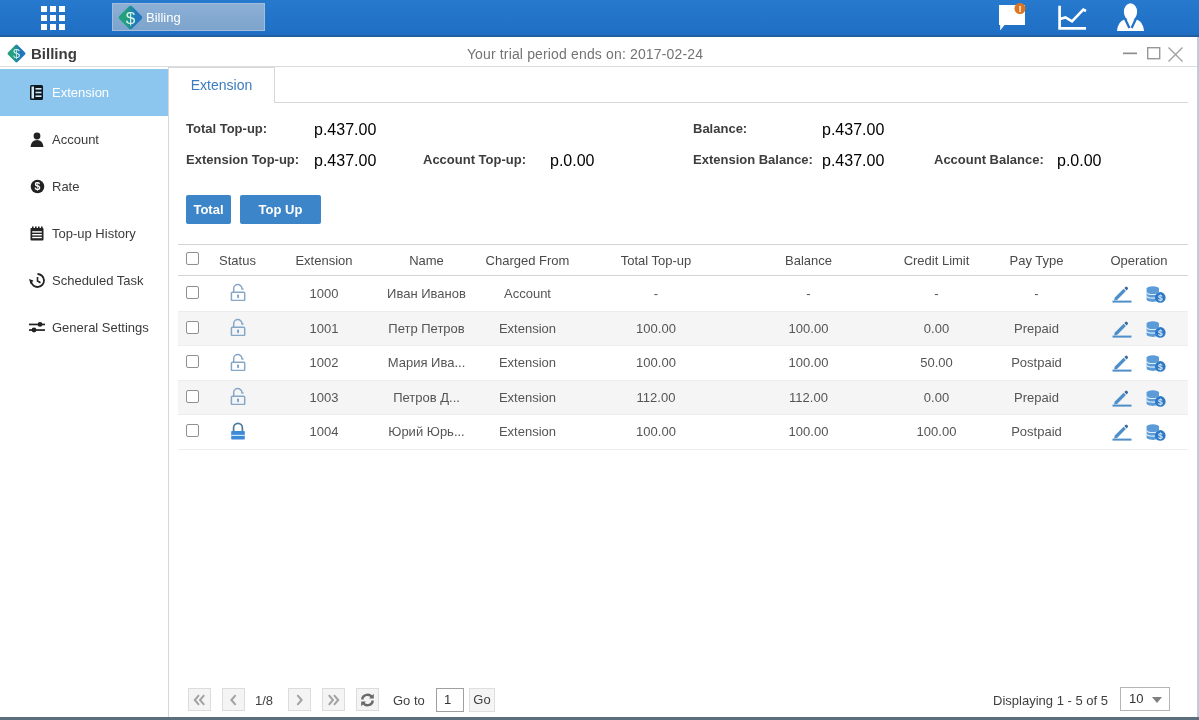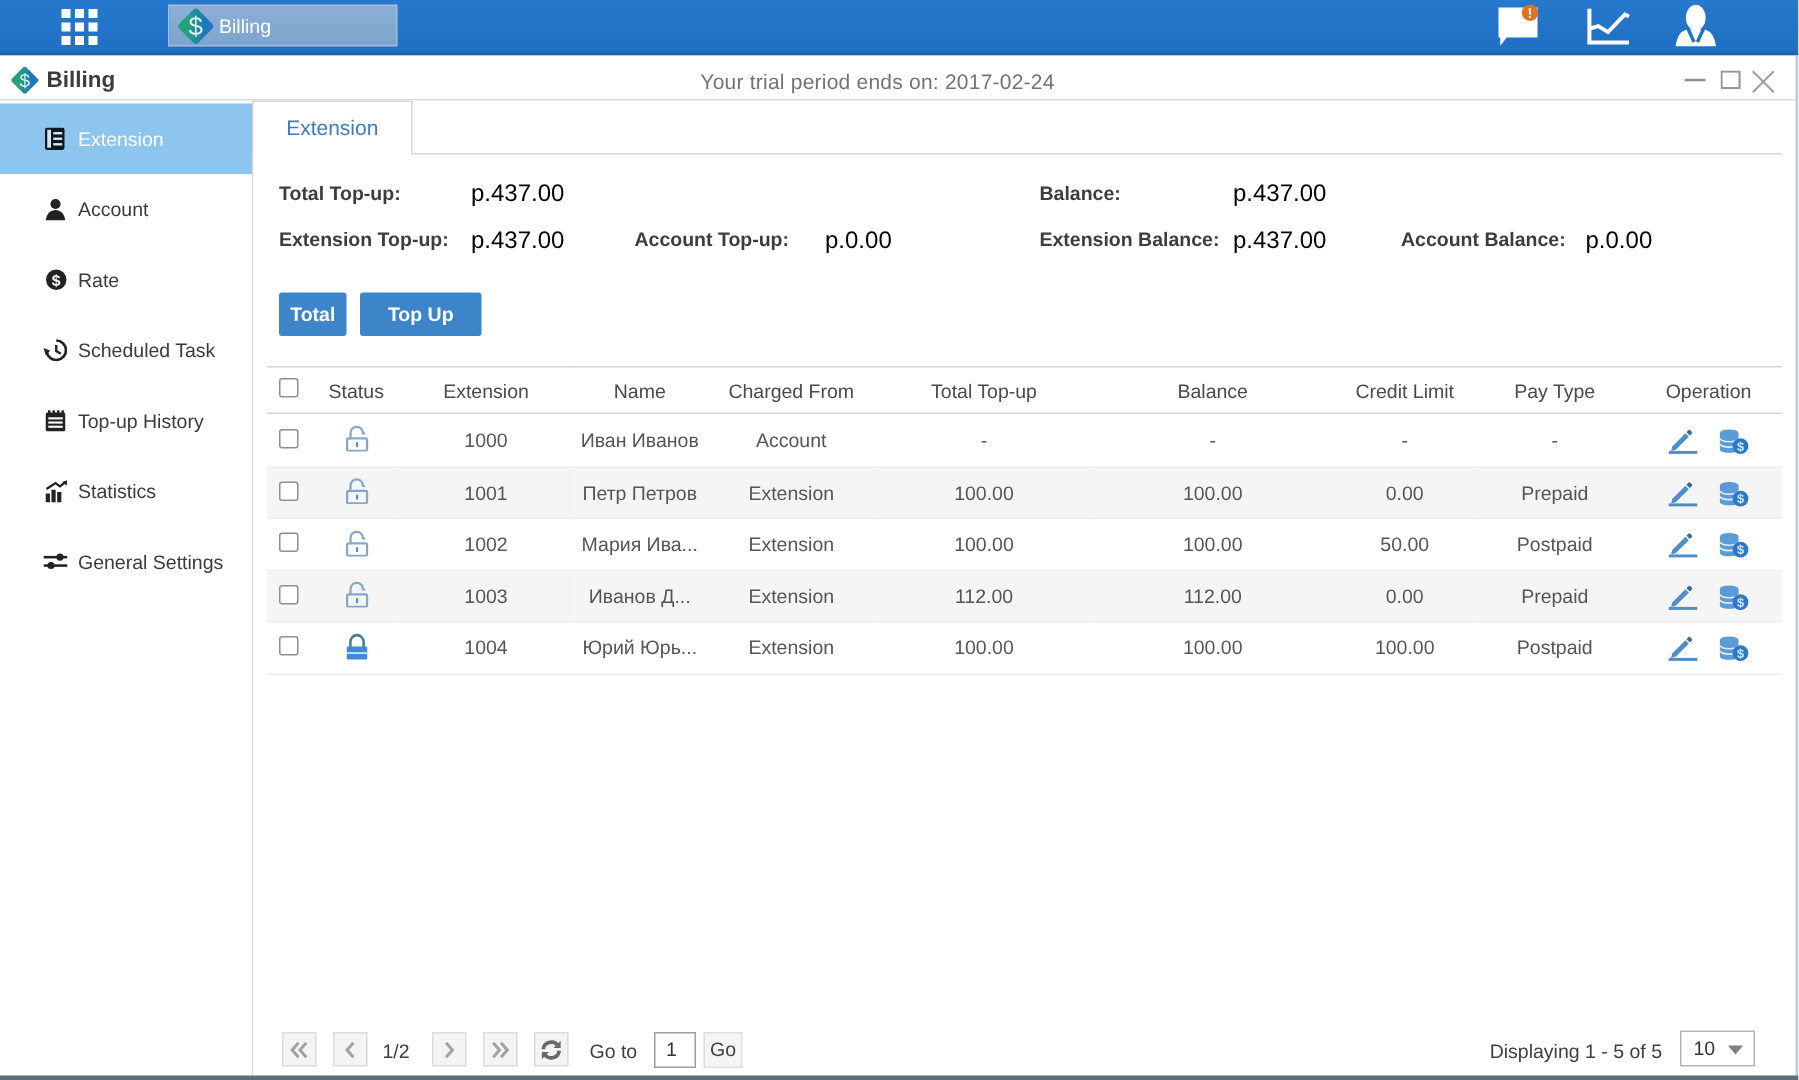--- a/index.html
+++ b/index.html
@@ -190,54 +190,42 @@
           <span class="sic">
         <svg width="15" height="15" viewBox="0 0 15 15">
               <circle cx="7.5" cy="7.5" r="6.8" fill="#222"></circle>
               <text x="7.5" y="11.4" font-size="10.5" font-weight="bold" fill="#fff" text-anchor="middle" font-family="Liberation Sans">$</text>
             </svg>
       </span>
           <span>Rate</span>
         </div>
       <div class="sitem">
           <span class="sic">
-        <svg width="16" height="15" viewBox="0 0 16 15">
-              <path d="M8.5 1 a6.5 6.5 0 1 1 -6.4 7.7" stroke="#222" stroke-width="1.8" fill="none"></path>
-              <path d="M0 6 l4.4 1.6 L1.6 11 z" fill="#222"></path>
-              <path d="M8.5 4 v4 l3 1.8" stroke="#222" stroke-width="1.6" fill="none"></path>
-            </svg>
-      </span>
-          <span>Scheduled Task</span>
-        </div>
-      <div class="sitem">
-          <span class="sic">
         <svg width="14" height="15" viewBox="0 0 14 15">
               <rect x="0.5" y="2" width="13" height="12.5" rx="1" fill="#222"></rect>
               <rect x="2" y="0.5" width="1.6" height="3" fill="#222"></rect>
               <rect x="5" y="0.5" width="1.6" height="3" fill="#222"></rect>
               <rect x="8" y="0.5" width="1.6" height="3" fill="#222"></rect>
               <rect x="11" y="0.5" width="1.6" height="3" fill="#222"></rect>
               <rect x="2.2" y="5.2" width="9.6" height="1.4" fill="#fff"></rect>
               <rect x="2.2" y="8" width="9.6" height="1.4" fill="#fff"></rect>
               <rect x="2.2" y="10.8" width="9.6" height="1.4" fill="#fff"></rect>
             </svg>
       </span>
           <span>Top-up History</span>
         </div>
       <div class="sitem">
           <span class="sic">
-        <svg width="15" height="15" viewBox="0 0 15 15">
-              <rect x="0.5" y="9" width="2.8" height="6" fill="#222"></rect>
-              <rect x="4.3" y="6.5" width="2.8" height="8.5" fill="#222"></rect>
-              <rect x="8.1" y="8" width="2.8" height="7" fill="#222"></rect>
-              <path d="M1 6 l6 -4 l3 2.2 l3.5 -2.7" stroke="#222" stroke-width="1.5" fill="none"></path>
-              <path d="M14.8 0.2 l-0.3 3.4 l-3 -2.2 z" fill="#222"></path>
-            </svg>
-      </span>
-          <span>Statistics</span>
+        <svg width="16" height="15" viewBox="0 0 16 15">
+              <path d="M8.5 1 a6.5 6.5 0 1 1 -6.4 7.7" stroke="#222" stroke-width="1.8" fill="none"></path>
+              <path d="M0 6 l4.4 1.6 L1.6 11 z" fill="#222"></path>
+              <path d="M8.5 4 v4 l3 1.8" stroke="#222" stroke-width="1.6" fill="none"></path>
+            </svg>
+      </span>
+          <span>Scheduled Task</span>
         </div>
       <div class="sitem">
           <span class="sic">
         <svg width="16" height="13" viewBox="0 0 16 13">
               <rect x="0" y="2.6" width="16" height="1.7" fill="#222"></rect>
               <rect x="0" y="8.2" width="16" height="1.7" fill="#222"></rect>
               <circle cx="11" cy="3.4" r="2.4" fill="#222"></circle>
               <circle cx="5" cy="9" r="2.4" fill="#222"></circle>
             </svg>
       </span>
@@ -389,21 +377,21 @@
             </td>
           </tr>
           <tr>
             <td><span class="cb"></span></td>
             <td><svg width="16" height="19" viewBox="0 0 16 19">
                   <path d="M3.7 10.3 V6.6 a4.1 4.1 0 0 1 8.2 0 v0.3 l1 0.2" stroke="#85a8c8" stroke-width="1.5" fill="none" stroke-linecap="round"></path>
                   <rect x="1.4" y="10.3" width="13.3" height="8.2" rx="1" stroke="#85a8c8" stroke-width="1.5" fill="none"></rect>
                   <rect x="7.3" y="12.6" width="1.5" height="3.6" rx="0.7" fill="#5d8cc9"></rect>
                 </svg></td>
             <td>1003</td>
-              <td>Иванов Д...</td>
+              <td>Петров Д...</td>
               <td>Extension</td>
             <td>112.00</td>
               <td>112.00</td>
               <td>0.00</td>
               <td>Prepaid</td>
             <td class="ops">
               <svg width="20" height="17" viewBox="0 0 20 17">
                   <rect x="0.5" y="14.6" width="19" height="2" fill="#4e8ec9"></rect>
                   <path d="M2.8 11.6 L11.6 2.8 l2.3 2.3 L5.1 13.9 l-3 0.7 z" fill="#4e8ec9"></path>
                   <path d="M12.3 2.1 l1.1-1.1 a1.2 1.2 0 0 1 1.7 0 l0.6 0.6 a1.2 1.2 0 0 1 0 1.7 l-1.1 1.1 z" fill="#3a6b9e"></path>
@@ -452,21 +440,21 @@
       </table>
     </div>
 
     <div class="pager">
       <div class="pbtn" style="left:10px"><svg width="13" height="12" viewBox="0 0 13 12" style="margin-top:5px">
             <path d="M6 1.2 L1.8 6 L6 10.8 M11.2 1.2 L7 6 L11.2 10.8" stroke="#a2a2a2" stroke-width="2" fill="none"></path>
           </svg></div>
       <div class="pbtn" style="left:44px"><svg width="13" height="12" viewBox="0 0 13 12" style="margin-top:5px">
             <path d="M8.6 1.2 L4.4 6 L8.6 10.8" stroke="#a2a2a2" stroke-width="2" fill="none"></path>
           </svg></div>
-      <div class="ptext" style="left:77px">1/2</div>
+      <div class="ptext" style="left:77px">1/8</div>
       <div class="pbtn" style="left:110px"><svg width="13" height="12" viewBox="0 0 13 12" style="margin-top:5px">
             <path d="M4.4 1.2 L8.6 6 L4.4 10.8" stroke="#a2a2a2" stroke-width="2" fill="none"></path>
           </svg></div>
       <div class="pbtn" style="left:144px"><svg width="13" height="12" viewBox="0 0 13 12" style="margin-top:5px">
             <path d="M1.8 1.2 L6 6 L1.8 10.8 M7 1.2 L11.2 6 L7 10.8" stroke="#a2a2a2" stroke-width="2" fill="none"></path>
           </svg></div>
       <div class="pbtn" style="left:178px;color:#666">
         <svg width="15" height="14" viewBox="0 0 15 14" style="margin-top:4px">
           <path d="M2.2 6.5 a5.3 5.3 0 0 1 10 -1.8" stroke="#6a6a6a" stroke-width="2.4" fill="none"></path>
           <path d="M13.8 0.8 v4.8 h-4.8 z" fill="#6a6a6a"></path>

